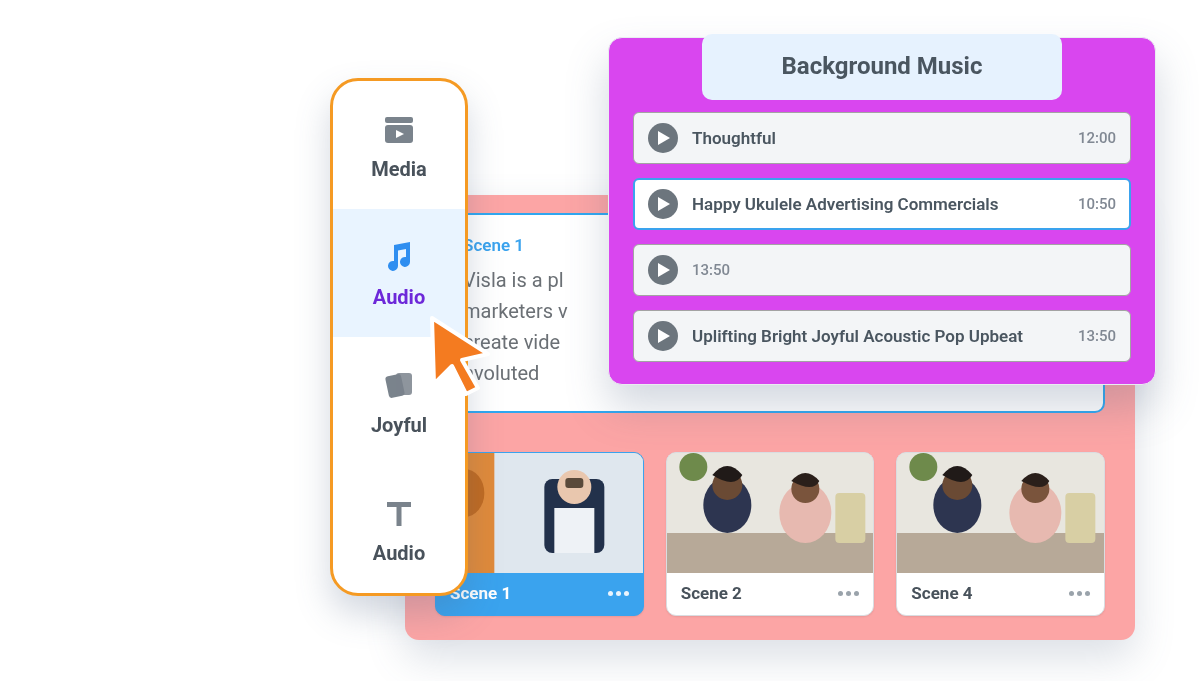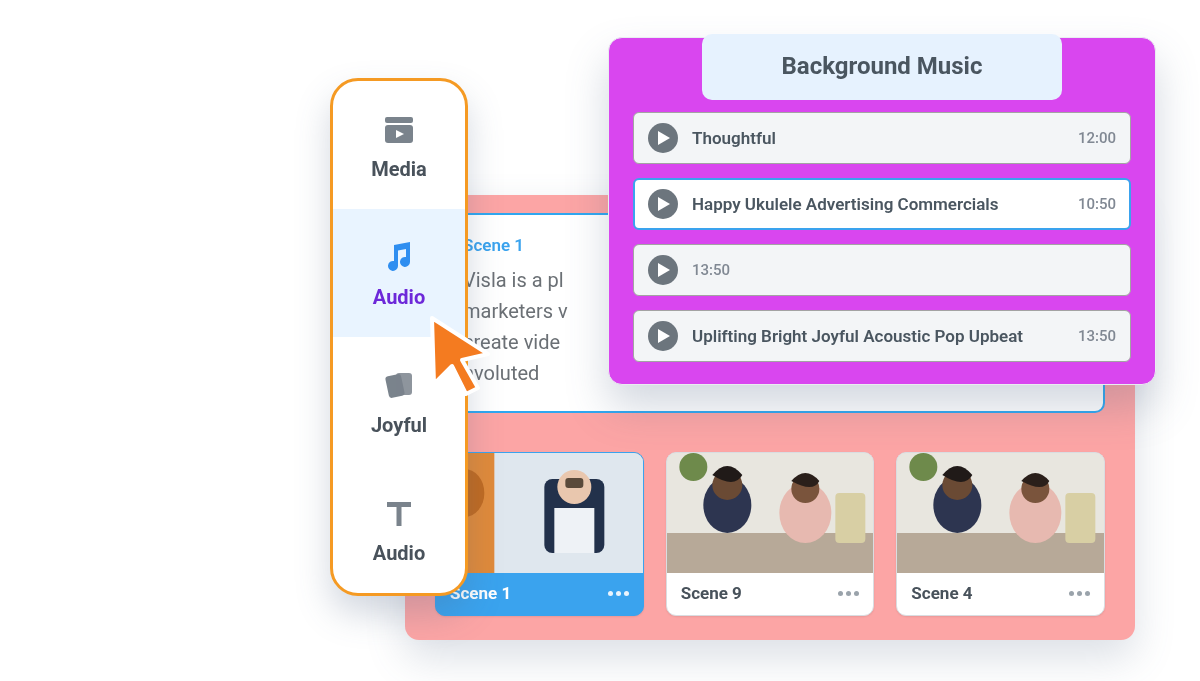--- a/index.html
+++ b/index.html
@@ -267,21 +267,21 @@
           <circle cx="62" cy="32" r="15" fill="#6a4a34"></circle>
           <path d="M47 22 q15 -18 30 0 q-8 14 -30 0" fill="#201a18"></path>
           <ellipse cx="140" cy="60" rx="26" ry="30" fill="#e7b9b0"></ellipse>
           <circle cx="140" cy="36" r="14" fill="#7a543c"></circle>
           <path d="M126 28 q14 -16 28 0 q-6 12 -28 0" fill="#2a1f1a"></path>
           <rect x="170" y="40" width="30" height="50" rx="4" fill="#d8cfa4"></rect>
           <circle cx="28" cy="14" r="14" fill="#6e8a4b"></circle>
         </svg>
       </div>
       <div class="scene-card-footer">
-        <span class="label">Scene 9</span>
+        <span class="label">Scene 2</span>
         <span class="dots">
             <span></span>
             <span></span>
             <span></span>
           </span>
       </div>
     </div>
 
     <div class="scene-card">
       <div class="scene-thumb">

